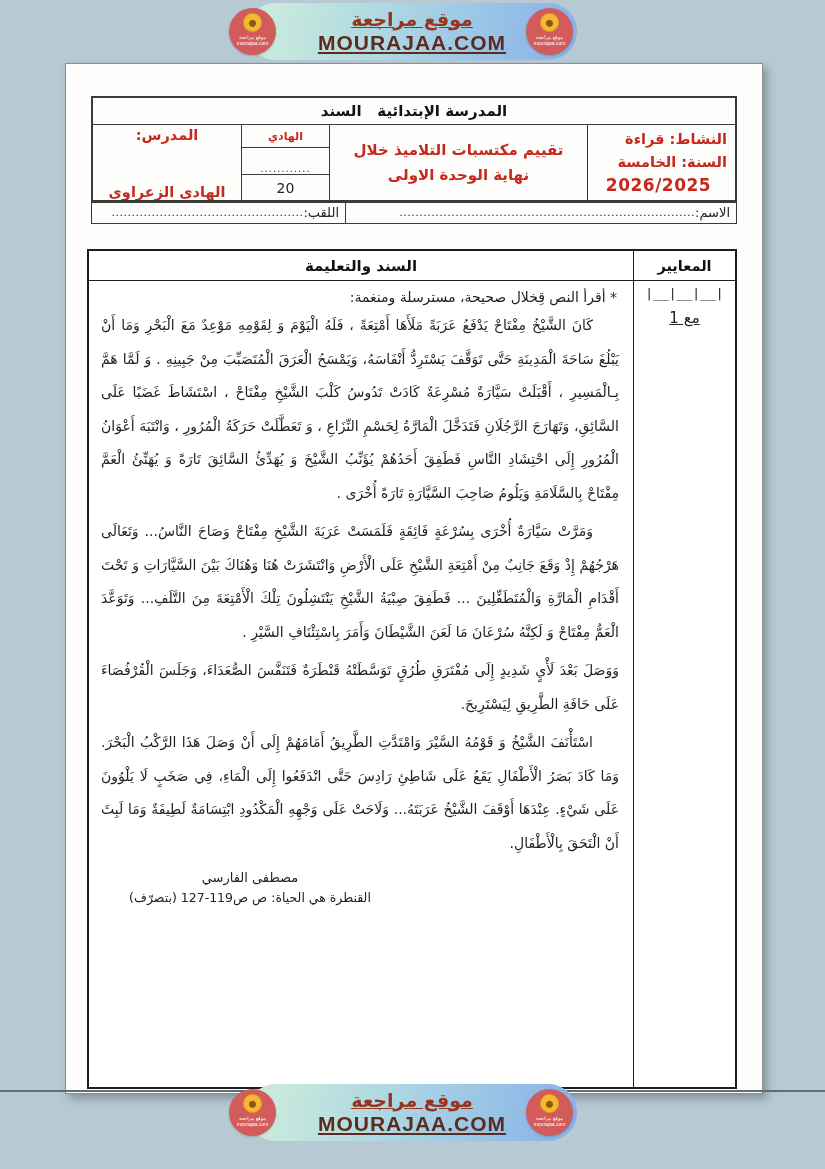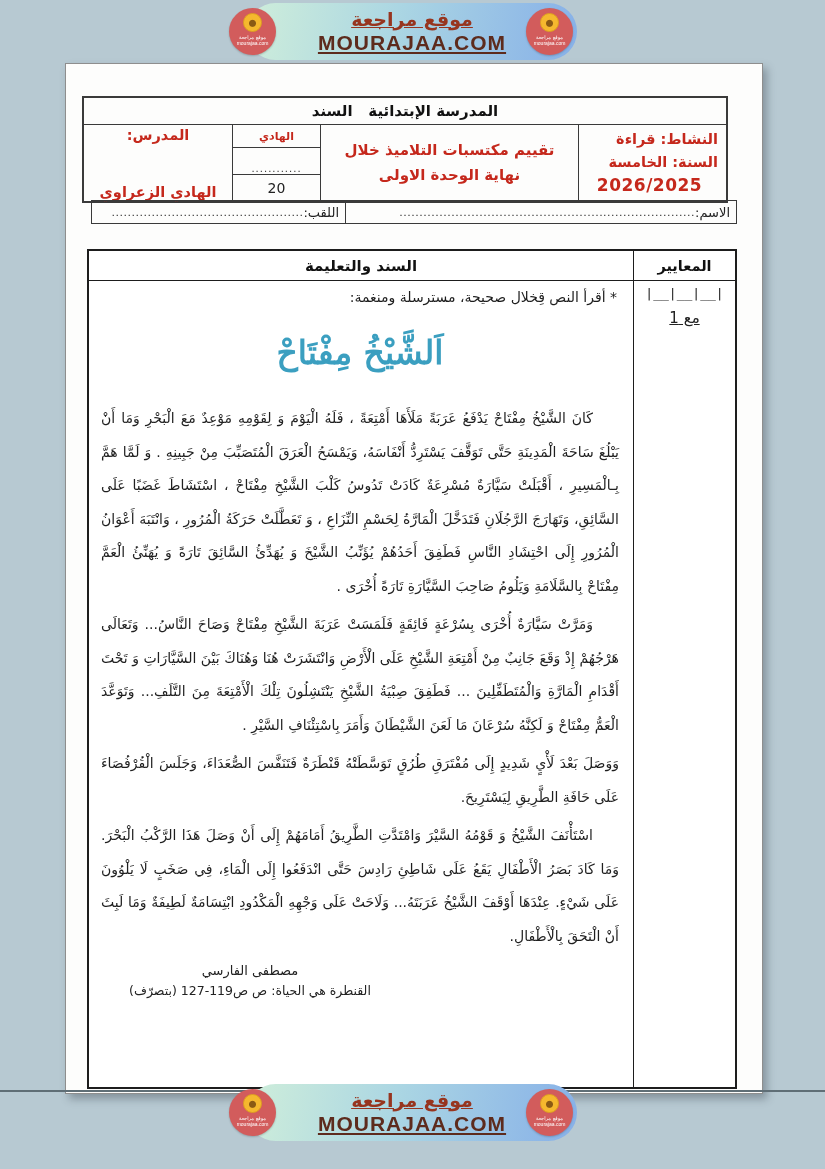--- a/index.html
+++ b/index.html
@@ -57,21 +57,21 @@
   
   .page{
     position:absolute;top:63px;left:65px;width:696px;height:1029px;
     background:#fdfdfc;border:1px solid #8e8e8e;
     box-shadow:4px 5px 8px rgba(60,70,80,.40);
     z-index:1;
   }
 
   
   .hdr-table{
-    position:absolute;top:32px;right:34px;width:646px;
+    position:absolute;top:32px;right:25px;width:646px;
     border:2px solid #3a3a3a;direction:rtl;box-sizing:border-box;
   }
   .hdr-school{
     height:26px;border-bottom:1.5px solid #3a3a3a;
     display:flex;align-items:center;justify-content:center;
     font-size:15px;font-weight:bold;color:#111;white-space:pre-wrap;
   }
   .hdr-row2{display:flex;direction:rtl;height:76px;}
   .hcell{box-sizing:border-box;}
   .cell-activity{
@@ -227,21 +227,20 @@
         <div class="crit-h">المعايير</div>
         <div class="supp-h">السند والتعليمة</div>
       </div>
       <div class="mt-body">
         <div class="crit-cell">
           <div class="crit-boxes">|__|__|__|</div>
           <div class="crit-note">مع 1</div>
         </div>
         <div class="content-cell">
           <div class="instruction">* أقرأ النص قِخلال صحيحة، مسترسلة ومنغمة:</div>
-          <div class="text-title">اَلشَّيْخُ مِفْتَاحْ</div>
           <p>كَانَ الشَّيْخُ مِفْتَاحْ يَدْفَعُ عَرَبَةً مَلَأَهَا أَمْتِعَةً ، فَلَهُ الْيَوْمَ وَ لِقَوْمِهِ مَوْعِدٌ مَعَ الْبَحْرِ وَمَا أَنْ يَبْلُغَ سَاحَةَ الْمَدِينَةِ حَتَّى تَوَقَّفَ يَسْتَرِدُّ أَنْفَاسَهُ، وَيَمْسَحُ الْعَرَقَ الْمُتَصَبِّبَ مِنْ جَبِينِهِ . وَ لَمَّا هَمَّ بِـالْمَسِيرِ ، أَقْبَلَتْ سَيَّارَةٌ مُسْرِعَةٌ كَادَتْ تَدُوسُ كَلْبَ الشَّيْخِ مِفْتَاحْ ، اسْتَشَاطَ غَضَبًا عَلَى السَّائِقِ، وَتَهَارَجَ الرَّجُلَانِ فَتَدَخَّلَ الْمَارَّةُ لِحَسْمِ النِّزَاعِ ، وَ تَعَطَّلَتْ حَرَكَةُ الْمُرُورِ ، وَانْتَبَهَ أَعْوَانُ الْمُرُورِ إِلَى احْتِشَادِ النَّاسِ فَطَفِقَ أَحَدُهُمْ يُؤَنِّبُ الشَّيْخَ وَ يُهَدِّئُ السَّائِقَ تَارَةً وَ يُهَنِّئُ الْعَمَّ مِفْتَاحْ بِالسَّلَامَةِ وَيَلُومُ صَاحِبَ السَّيَّارَةِ تَارَةً أُخْرَى .</p>
           <p>وَمَرَّتْ سَيَّارَةٌ أُخْرَى بِسُرْعَةٍ فَائِقَةٍ فَلَمَسَتْ عَرَبَةَ الشَّيْخِ مِفْتَاحْ وَصَاحَ النَّاسُ... وَتَعَالَى هَرْجُهُمْ إِذْ وَقَعَ جَانِبٌ مِنْ أَمْتِعَةِ الشَّيْخِ عَلَى الْأَرْضِ وَانْتَشَرَتْ هُنَا وَهُنَاكَ بَيْنَ السَّيَّارَاتِ وَ تَحْتَ أَقْدَامِ الْمَارَّةِ وَالْمُتَطَفِّلِينَ ... فَطَفِقَ صِبْيَةُ الشَّيْخِ يَنْتَشِلُونَ تِلْكَ الْأَمْتِعَةَ مِنَ التَّلَفِ... وَتَوَعَّدَ الْعَمُّ مِفْتَاحْ وَ لَكِنَّهُ سُرْعَانَ مَا لَعَنَ الشَّيْطَانَ وَأَمَرَ بِاسْتِئْنَافِ السَّيْرِ .</p>
           <p class="no-indent">وَوَصَلَ بَعْدَ لَأْيٍ شَدِيدٍ إِلَى مُفْتَرَقِ طُرُقٍ تَوَسَّطَتْهُ قَنْطَرَةٌ فَتَنَفَّسَ الصُّعَدَاءَ، وَجَلَسَ الْقُرْفُصَاءَ عَلَى حَافَةِ الطَّرِيقِ لِيَسْتَرِيحَ.</p>
           <p>اسْتَأْنَفَ الشَّيْخُ وَ قَوْمُهُ السَّيْرَ وَامْتَدَّتِ الطَّرِيقُ أَمَامَهُمْ إِلَى أَنْ وَصَلَ هَذَا الرَّكْبُ الْبَحْرَ. وَمَا كَادَ بَصَرُ الْأَطْفَالِ يَقَعُ عَلَى شَاطِئِ رَادِسَ حَتَّى انْدَفَعُوا إِلَى الْمَاءِ، فِي صَخَبٍ لَا يَلْوُونَ عَلَى شَيْءٍ. عِنْدَهَا أَوْقَفَ الشَّيْخُ عَرَبَتَهُ... وَلَاحَتْ عَلَى وَجْهِهِ الْمَكْدُودِ ابْتِسَامَةٌ لَطِيفَةٌ وَمَا لَبِثَ أَنْ الْتَحَقَ بِالْأَطْفَالِ.</p>
           <div class="author-block">
             <div class="author">مصطفى الفارسي</div>
             <div class="source">القنطرة هي الحياة: ص ص119-127 (بتصرّف)</div>
           </div>
         </div>
       </div>

